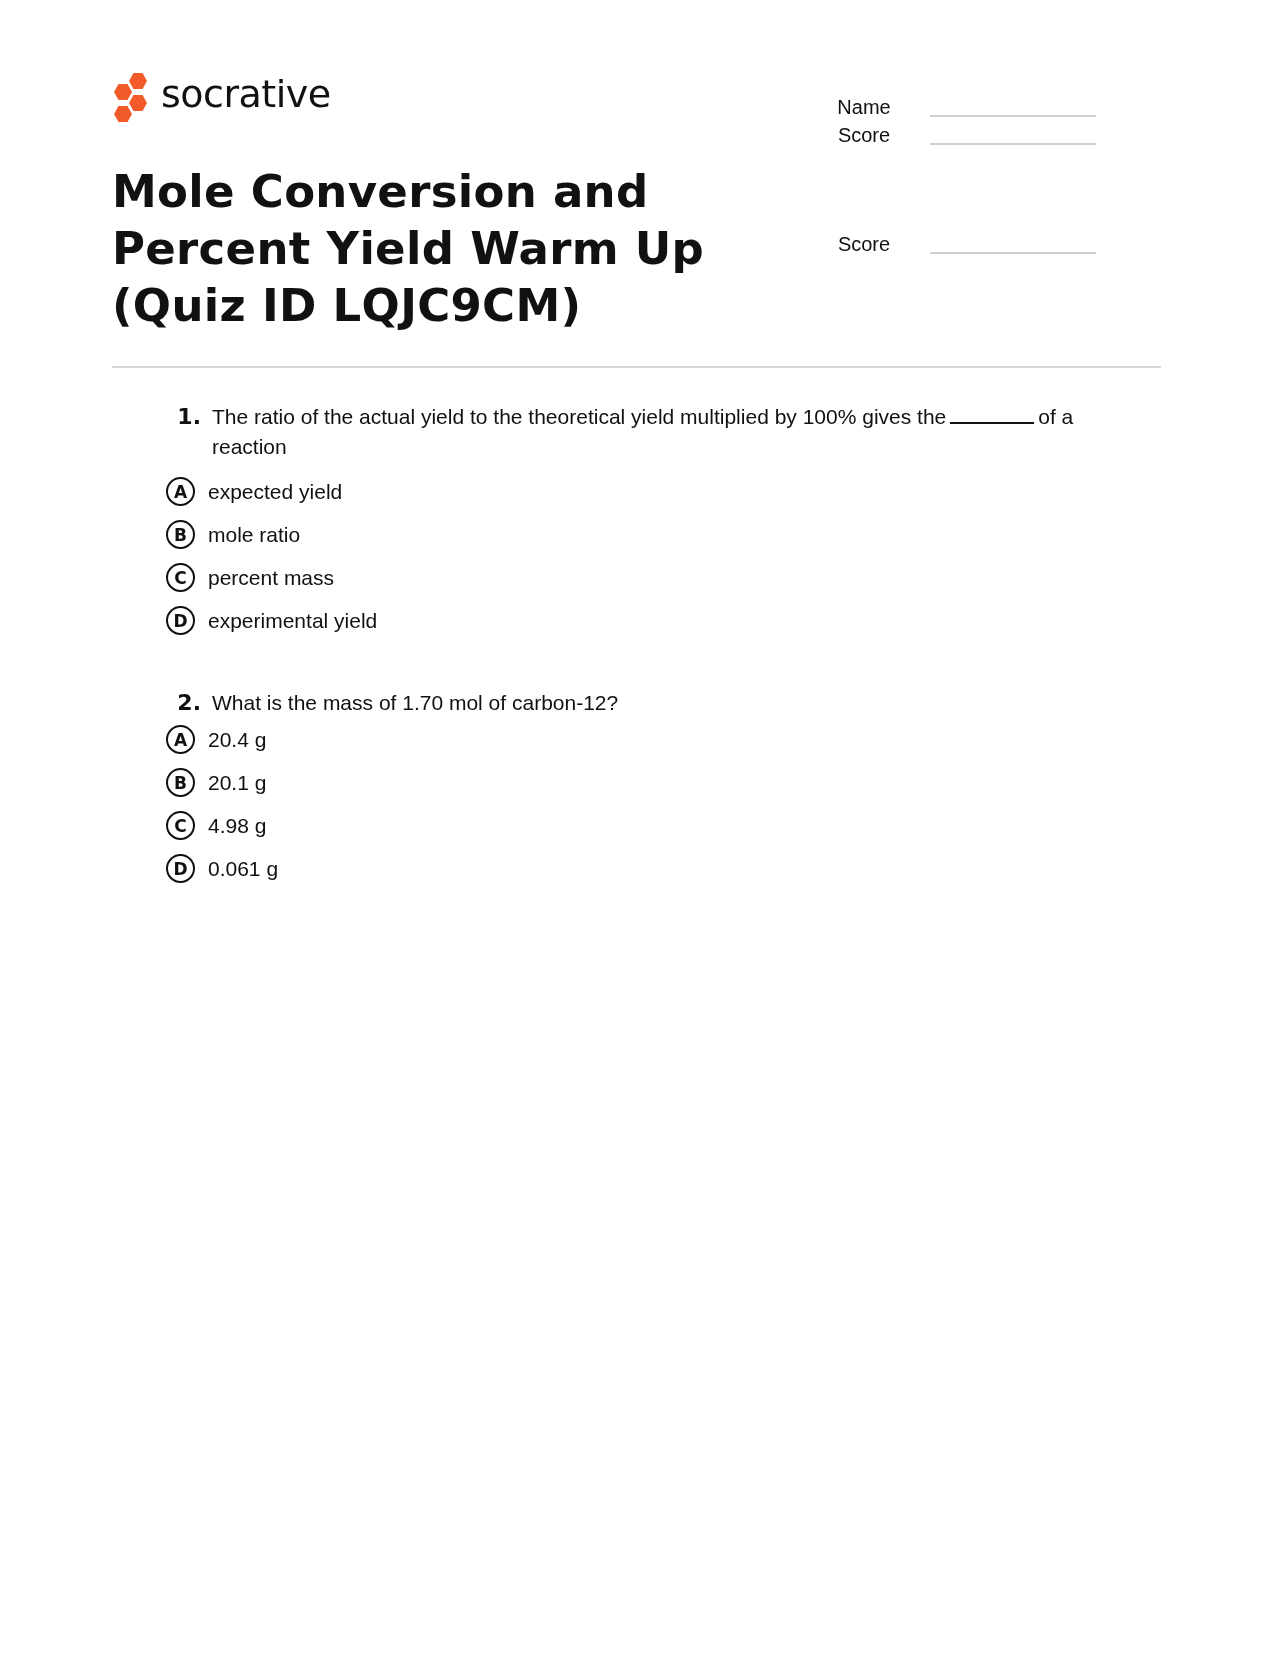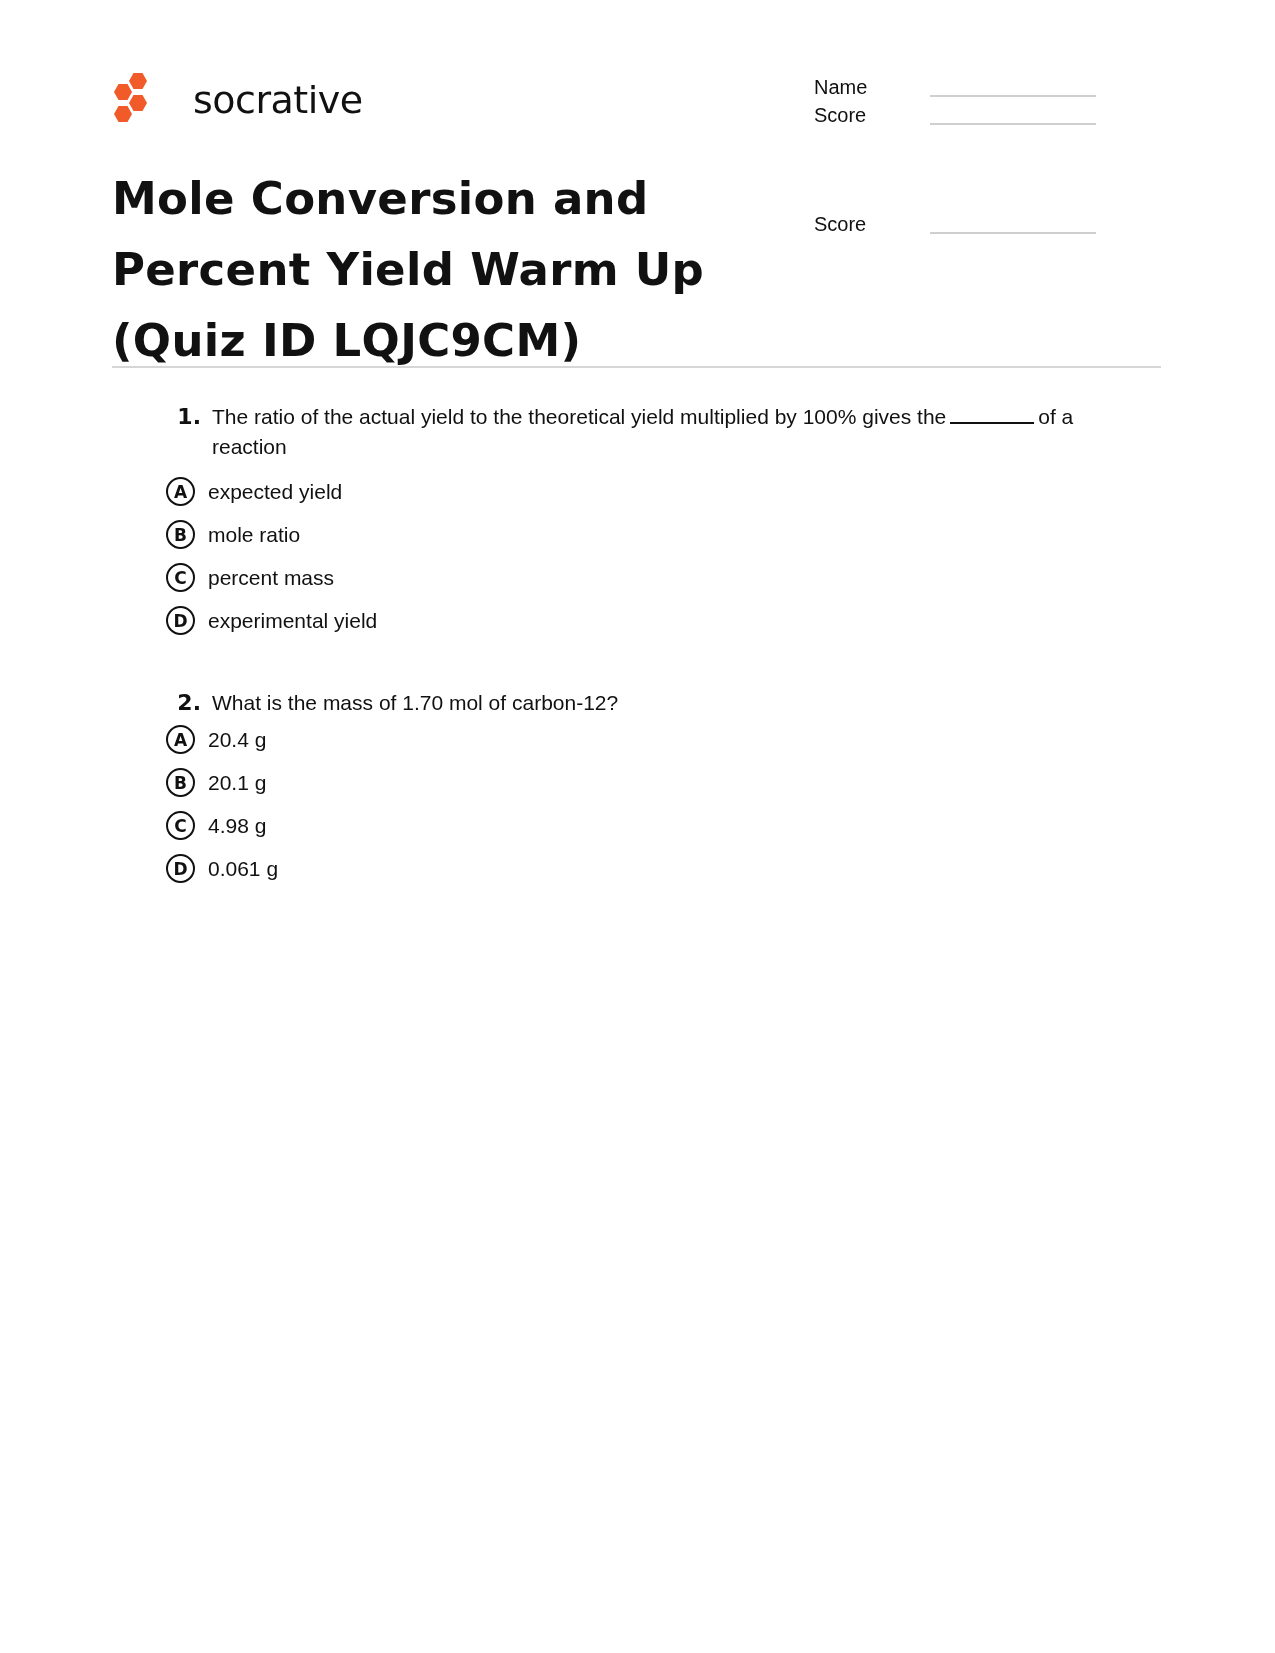--- a/index.html
+++ b/index.html
@@ -1,24 +1,24 @@
 <!DOCTYPE html>
 <html><head>
 <meta charset="utf-8">
 <style>
   html, body { margin:0; padding:0; background:#ffffff; }
   body { width:1275px; height:1653px; position:relative; font-family:"Liberation Sans", sans-serif; color:#111; overflow:hidden; }
-  .logo { position:absolute; left:111px; top:72px; display:flex; align-items:flex-end;gap:32px; }
+  .logo { position:absolute; left:111px; top:72px; display:flex; align-items:flex-start; }
   .logo-mark { width:40px; height:50px; position:relative; }
   .hex { position:absolute; width:18px; height:18px; background:#f15a29; clip-path:polygon(25% 5%,75% 5%,100% 50%,75% 95%,25% 95%,0 50%); }
   .logo-text { font-family:"DejaVu Sans", sans-serif; font-size:38px; font-weight:500; margin-left:10px; letter-spacing:-0.5px; color:#111; }
   .field { position:absolute; display:flex; align-items:flex-end; font-size:20px; }
-  .field .lbl { width:100px; text-align:left; margin-right:16px; }
+  .field .lbl { width:100px; text-align:center; margin-right:16px;margin-top:20px; }
   .field .line { width:166px; border-bottom:2px solid #cfcfcf; height:1px; margin-bottom:2px; }
-  .title { position:absolute; left:112px; top:163px; width:720px; font-family:"DejaVu Sans", sans-serif; font-weight:bold; font-size:45px; line-height:71px; letter-spacing:0.3px; margin:0; }
+  .title { position:absolute; left:112px; top:163px; width:720px; font-family:"DejaVu Sans", sans-serif; font-weight:bold; font-size:45px; line-height:57px; letter-spacing:0.3px; margin:0; }
   .divider { position:absolute; left:112px; top:366px; width:1049px; border-top:2px solid #d6d6d6; }
   .question { position:absolute; left:160px; width:980px; }
   .q-head { display:flex; font-size:21px; line-height:30px; }
   .q-num { width:52px; text-align:right; padding-right:11px; box-sizing:border-box; font-weight:bold; font-family:"DejaVu Sans", sans-serif; font-size:22px; }
   .q-text { flex:1; }
   .blank { display:inline-block; width:84px; border-bottom:2px solid #111; height:20px; vertical-align:baseline; margin:0 4px; }
   .option { display:flex; align-items:center; font-size:21px; height:43px; }
   .badge { width:29px; height:29px; border:2px solid #111; border-radius:50%; display:flex; align-items:center; justify-content:center; font-family:"DejaVu Sans", sans-serif; font-weight:bold; font-size:17px; box-sizing:border-box; margin-left:6px; margin-right:13px; }
 </style>
 </head>

